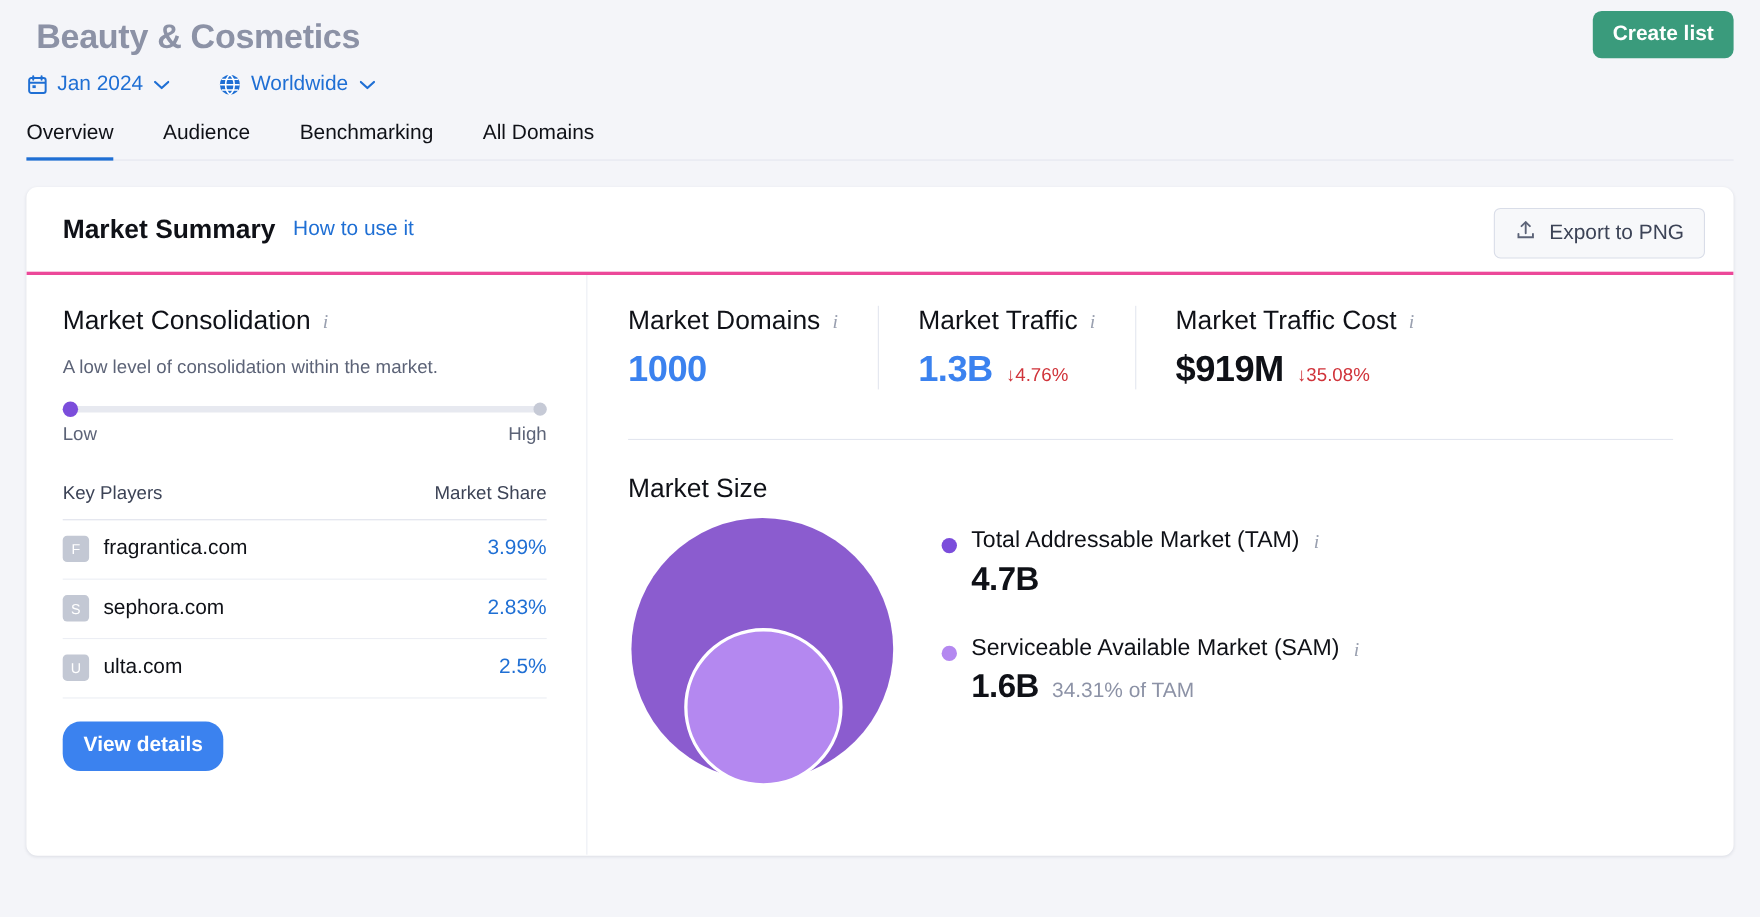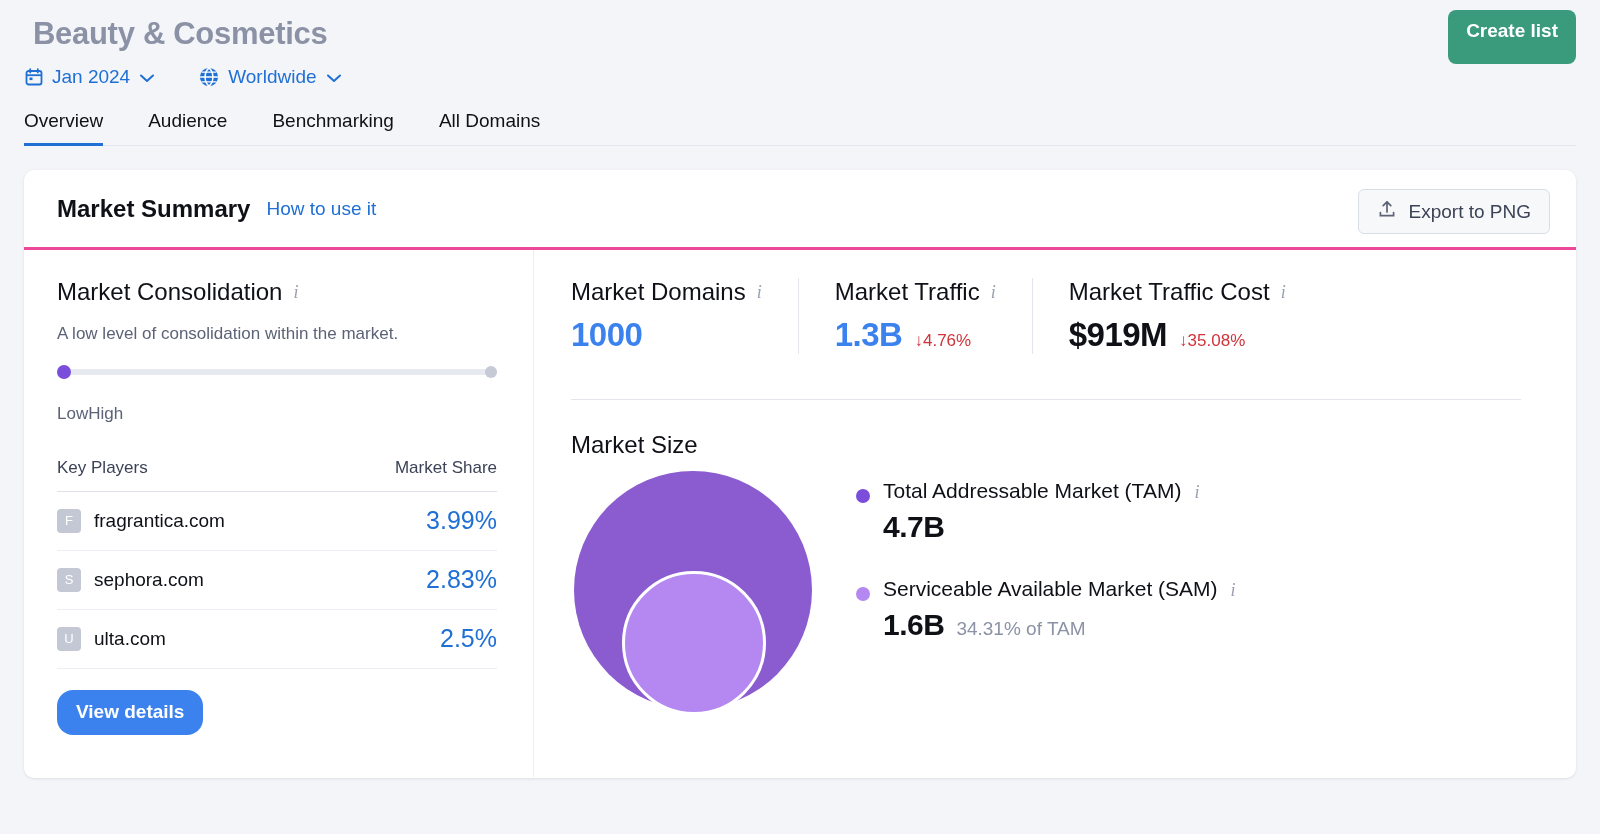--- a/index.html
+++ b/index.html
@@ -38,21 +38,21 @@
   .create-list-btn {
     position: absolute;
     top: 10px;
     right: 24px;
     background: #3a9b7c;
     color: #ffffff;
     font-size: 19px;
     font-weight: bold;
     border: none;
     border-radius: 8px;
-    padding: 10px 18px 22px 18px;
+    padding: 10px 18px 11px 18px;
     cursor: pointer;
     font-family: "Liberation Sans", sans-serif;
   }
 
   
   .filter-row {
     display: flex;
     align-items: center;
     margin-top: 14px;
     gap: 44px;
@@ -188,23 +188,23 @@
   }
   .slider-end {
     position: absolute;
     top: 1px; right: 0;
     width: 12px; height: 12px;
     border-radius: 50%;
     background: #c6cad6;
   }
   .slider-labels {
     display: flex;
-    justify-content: flex-start;
+    justify-content: space-between;
     width: 440px;
-    margin-top: 25px;
+    margin-top: 6px;
     font-size: 17px;
     color: #5c6377;
   }
 
   
   .kp-table { margin-top: 34px; width: 440px; }
   .kp-head {
     display: flex;
     justify-content: space-between;
     font-size: 17px;
@@ -225,21 +225,21 @@
     border-radius: 4px;
     background: #c3c8d4;
     color: #ffffff;
     font-size: 13px;
     display: flex;
     align-items: center;
     justify-content: center;
     text-transform: uppercase;
   }
   .kp-domain { font-size: 19px; color: #0f1117; }
-  .kp-share { font-size: 25px; color: #1f6fd4; }
+  .kp-share { font-size: 19px; color: #1f6fd4; }
 
   .view-details-btn {
     margin-top: 21px;
     background: #3b82ef;
     color: #ffffff;
     font-size: 19px;
     font-weight: bold;
     border: none;
     border-radius: 16px;
     padding: 11px 19px 12px 19px;

